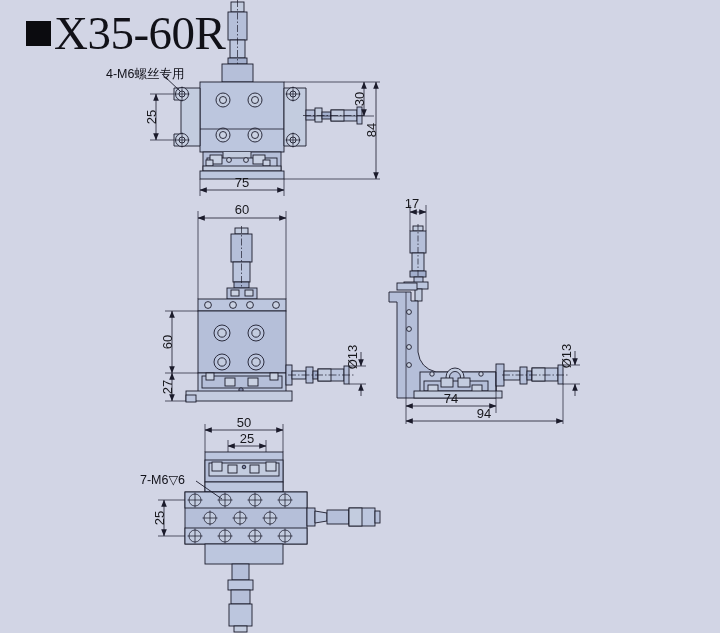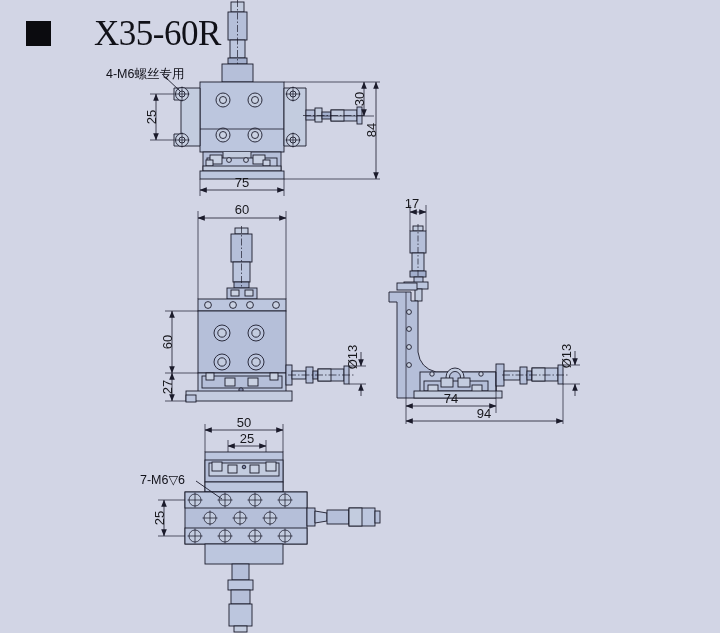--- a/index.html
+++ b/index.html
@@ -30,26 +30,25 @@
     gap: 3px;
   }
   .title-bullet {
     width: 25px;
     height: 25px;
     background: #0b0b0f;
     display: inline-block;
   }
   .title-text {
     font-family: "Liberation Serif", serif;
-    font-size: 35px;
+    font-size: 47px;
     line-height: 35px;
     color: #111118;
     letter-spacing: -0.5px;
     font-weight: 400;
-    margin-left: 40px;
   }
   svg.drawing {
     position: absolute;
     left: 0;
     top: 0;
     width: 720px;
     height: 633px;
     display: block;
   }
   .dimtext {

